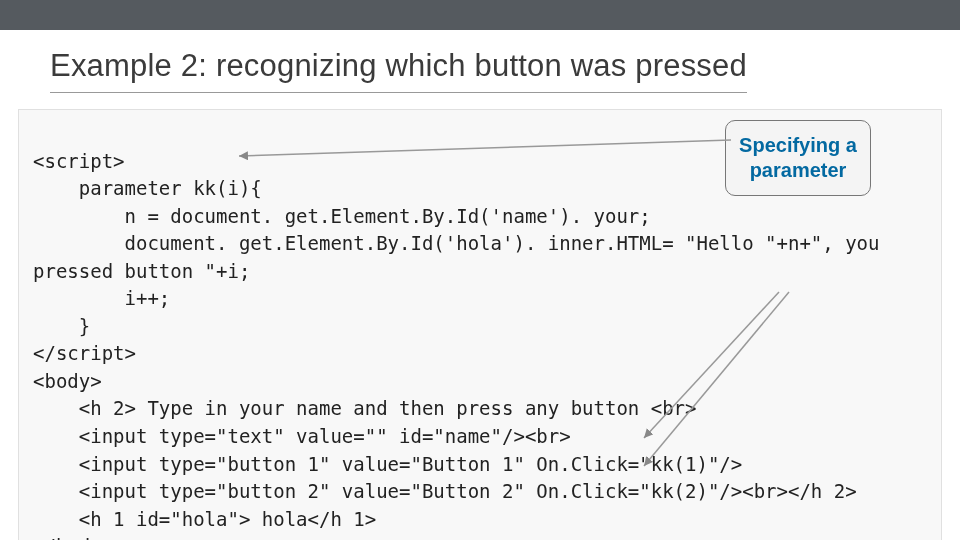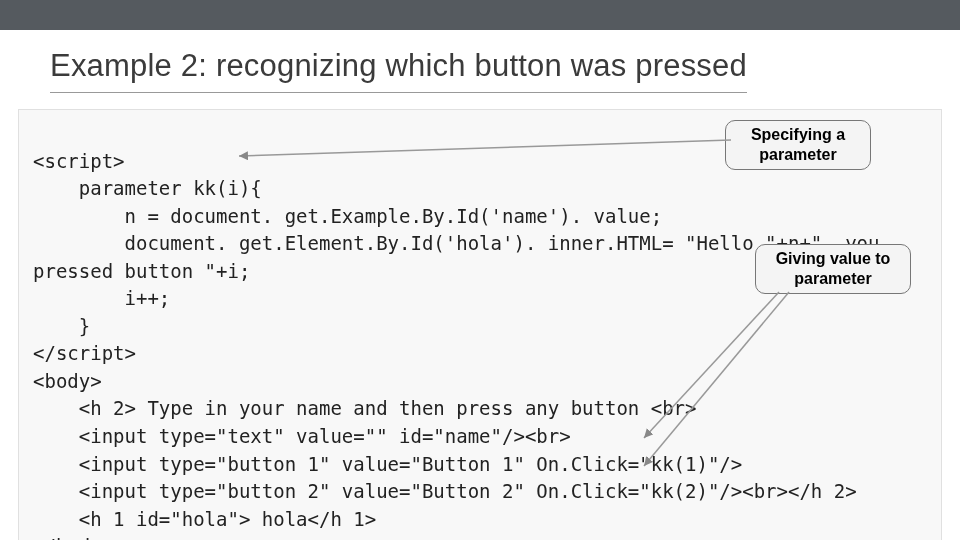--- a/index.html
+++ b/index.html
@@ -37,28 +37,28 @@
     line-height: 1.45;
     color: #222;
     position: relative;
     white-space: pre;
   }
   .callout {
     position: absolute;
     background: #f4f4f4;
     border: 1px solid #777;
     border-radius: 10px;
-    padding: 4px 12px;
+    padding: 12px 12px;
     font-family: Arial, Helvetica, sans-serif;
-    font-size: 16px;
+    font-size: 20px;
     font-weight: bold;
     text-align: center;
     line-height: 1.25;
     white-space: normal;
-    color: #000000;
+    color: #0369a1;
   }
   .callout-1 { top: 10px; right: 70px; width: 120px; }
   .callout-2 { top: 134px; right: 30px; width: 130px; }
   .arrow-svg {
     position: absolute;
     top: 0; left: 0;
     pointer-events: none;
   }
 </style>
 </head>
@@ -66,36 +66,35 @@
 
 <div class="top-bar"></div>
 
 <div class="title-area">
   <div class="title-text">Example 2: recognizing which button was pressed</div>
 </div>
 
 <div class="code-panel">
 <span>&lt;script&gt;</span>
 <span>    parameter kk(i){</span>
-<span>        n = document. get.Example.By.Id('name'). value;</span>
+<span>        n = document. get.Element.By.Id('name'). your;</span>
 <span>        document. get.Element.By.Id('hola'). inner.HTML= "Hello "+n+", you</span>
 <span>pressed button "+i;</span>
 <span>        i++;</span>
 <span>    }</span>
 <span>&lt;/script&gt;</span>
 <span>&lt;body&gt;</span>
 <span>    &lt;h 2&gt; Type in your name and then press any button &lt;br&gt;</span>
 <span>    &lt;input type="text" value="" id="name"/&gt;&lt;br&gt;</span>
 <span>    &lt;input type="button 1" value="Button 1" On.Click="kk(1)"/&gt;</span>
 <span>    &lt;input type="button 2" value="Button 2" On.Click="kk(2)"/&gt;&lt;br&gt;&lt;/h 2&gt;</span>
 <span>    &lt;h 1 id="hola"&gt; hola&lt;/h 1&gt;</span>
 <span>&lt;/body&gt;</span>
 
   <div class="callout callout-1">Specifying a parameter</div>
-  <div class="callout callout-2">Giving value to parameter</div>
 
   <svg class="arrow-svg" width="924" height="430">
     <defs>
       <marker id="arrowhead" markerWidth="8" markerHeight="8" refX="6" refY="3" orient="auto">
         <path d="M0,0 L6,3 L0,6 Z" fill="#888"></path>
       </marker>
     </defs>
     <line x1="712" y1="30" x2="220" y2="46" stroke="#999" stroke-width="1.5" marker-end="url(#arrowhead)"></line>
     <line x1="760" y1="182" x2="625" y2="328" stroke="#999" stroke-width="1.5" marker-end="url(#arrowhead)"></line>
     <line x1="770" y1="182" x2="625" y2="356" stroke="#999" stroke-width="1.5" marker-end="url(#arrowhead)"></line>

